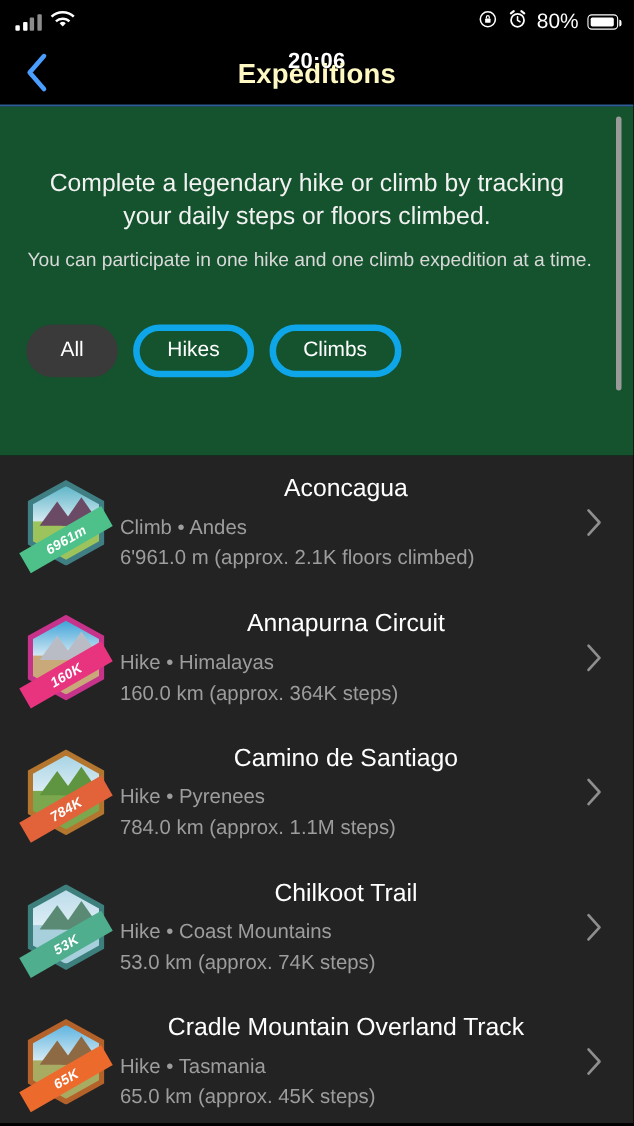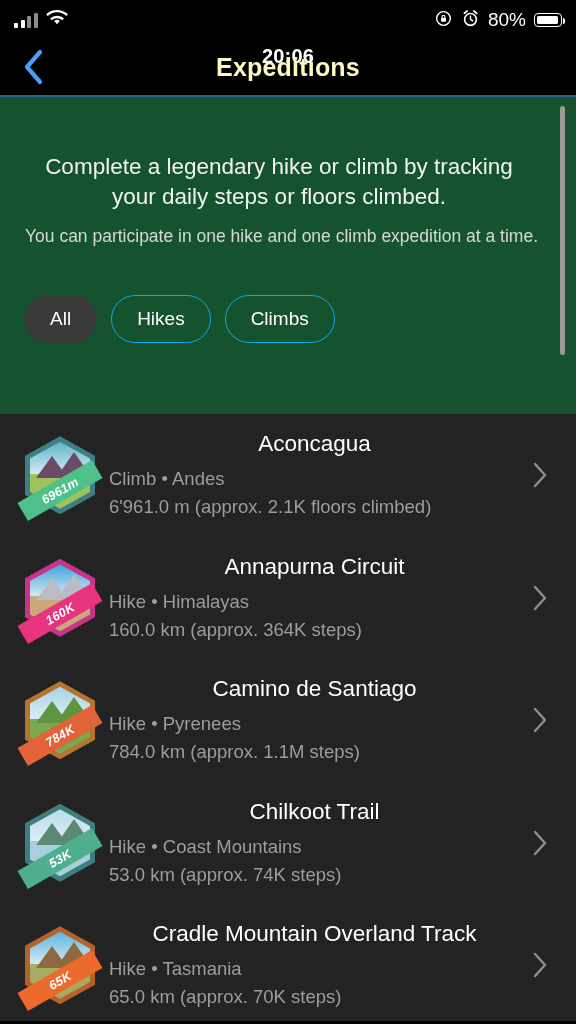--- a/index.html
+++ b/index.html
@@ -75,21 +75,21 @@
   }
   .hdr-sub {
     color: #d8d8d8; font-size: 17.5px; line-height: 25px;
     margin-top: 12px; max-width: 515px; font-weight: 400;
   }
   .chips { display: flex; gap: 14px; margin-top: 46px; }
   .chip {
     height: 48px; padding: 0 25px; border-radius: 24px;
     display: flex; align-items: center; justify-content: center;
     color: #fff; font-size: 19px;
-    border: 1px solid #0ea5e9; background: transparent;
+    border: 6px solid #0ea5e9; background: transparent;
   }
   .chip.selected { background: #3a3a3a; border-color: #3a3a3a; }
 
   .scrolltrack {
     position: absolute; right: 11px; top: 9px;
     width: 5px; height: 249px; background: #9a9a9a; border-radius: 3px;
   }
 
   
   .list { background: #232323; height: 607px; overflow: hidden; }
@@ -307,21 +307,21 @@
               <div class="ground" style="background:linear-gradient(#a8ac63,#a8ac63)"></div>
               <div class="peak" style="left:6px;top:14px;border-width:0 16px 22px 16px;border-bottom-color:#8e6a44"></div>
               <div class="peak" style="left:26px;top:10px;border-width:0 18px 26px 18px;border-bottom-color:#8e6a44"></div>
             </div>
             <div class="ribbon" style="background:#ec6a2c">65K</div>
           </div>
         </div>
         <div class="row-text">
           <div class="row-title">Cradle Mountain Overland Track</div>
           <div class="row-meta">Hike • Tasmania</div>
-          <div class="row-stat">65.0 km (approx. 70K steps)</div>
+          <div class="row-stat">65.0 km (approx. 45K steps)</div>
         </div>
         <div class="chev">
           <svg width="18" height="30" viewBox="0 0 18 30">
             <path d="M4 4l10 11L4 26" fill="none" stroke="#8e8e8e" stroke-width="2.4" stroke-linecap="round" stroke-linejoin="round"></path>
           </svg>
         </div>
       </div>
     </div>
 
 </div>

